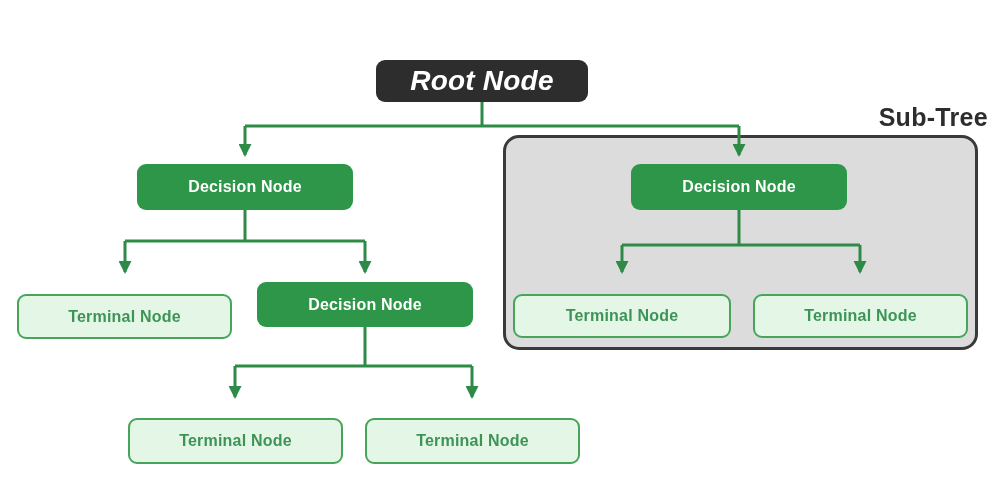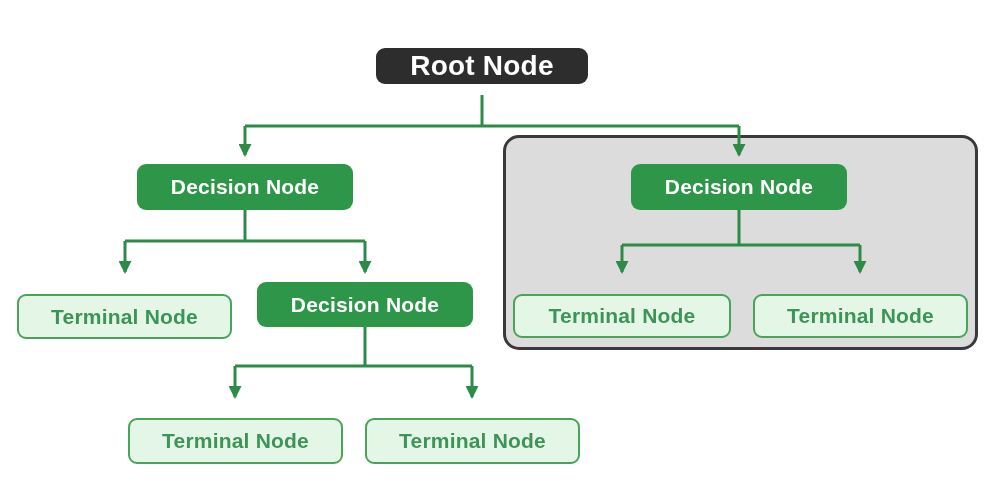--- a/index.html
+++ b/index.html
@@ -60,21 +60,21 @@
   }
   
   #nodes-layer .node {
     position: absolute;
     display: flex;
     align-items: center;
     justify-content: center;
     box-sizing: border-box;
     border-radius: 9px;
     font-weight: 700;
-    font-size: 21px;
+    font-size: 16px;
     letter-spacing: 0.2px;
     white-space: nowrap;
     z-index: 3;
   }
   #nodes-layer .node.root {
     background: var(--root-fill);
     color: var(--root-text);
     font-size: 28px;
   }
   #nodes-layer .node.decision {
@@ -86,20 +86,21 @@
     border: 2px solid var(--terminal-border);
     color: var(--terminal-text);
     margin-top: 12px;
   }
 </style>
 </head>
 <body>
 
 <div id="canvas">
   <div id="subtree-panel"></div>
+  <div id="subtree-label">Sub-Tree</div>
   <svg id="connector-svg" viewBox="0 0 1000 500">
     <defs>
       <marker id="arrowhead" viewBox="0 0 10 10" refX="8.5" refY="5" markerWidth="13" markerHeight="13" markerUnits="userSpaceOnUse" orient="auto">
         <path class="arrowhead-path" d="M 0 0 L 10 5 L 0 10 z"></path>
       </marker>
     </defs>
   <polyline points="482,95 482,126" class="edge"></polyline>
       <polyline points="245,126 739,126" class="edge"></polyline>
       <polyline points="245,126 245,155" class="edge" marker-end="url(#arrowhead)"></polyline>
       <polyline points="739,126 739,155" class="edge" marker-end="url(#arrowhead)"></polyline>
@@ -110,21 +111,21 @@
       <polyline points="365,327 365,366" class="edge"></polyline>
       <polyline points="235,366 472,366" class="edge"></polyline>
       <polyline points="235,366 235,397" class="edge" marker-end="url(#arrowhead)"></polyline>
       <polyline points="472,366 472,397" class="edge" marker-end="url(#arrowhead)"></polyline>
       <polyline points="739,210 739,245" class="edge"></polyline>
       <polyline points="622,245 860,245" class="edge"></polyline>
       <polyline points="622,245 622,272" class="edge" marker-end="url(#arrowhead)"></polyline>
       <polyline points="860,245 860,272" class="edge" marker-end="url(#arrowhead)"></polyline>
     </svg>
   <div id="nodes-layer">
-      <div class="node root" style="left: 376px; top: 48px; width: 212px; height: 36px;">Root Node</div>
+      <div class="node root" style="left: 376px; top: 60px; width: 212px; height: 42px; font-style: italic;">Root Node</div>
       <div class="node decision" style="left: 137px; top: 164px; width: 216px; height: 46px;">Decision Node</div>
       <div class="node decision" style="left: 631px; top: 164px; width: 216px; height: 46px;">Decision Node</div>
       <div class="node terminal" style="left: 17px; top: 282px; width: 215px; height: 45px;">Terminal Node</div>
       <div class="node decision" style="left: 257px; top: 282px; width: 216px; height: 45px;">Decision Node</div>
       <div class="node terminal" style="left: 513px; top: 282px; width: 218px; height: 44px;">Terminal Node</div>
       <div class="node terminal" style="left: 753px; top: 282px; width: 215px; height: 44px;">Terminal Node</div>
       <div class="node terminal" style="left: 128px; top: 406px; width: 215px; height: 46px;">Terminal Node</div>
       <div class="node terminal" style="left: 365px; top: 406px; width: 215px; height: 46px;">Terminal Node</div>
     </div>
 </div>

